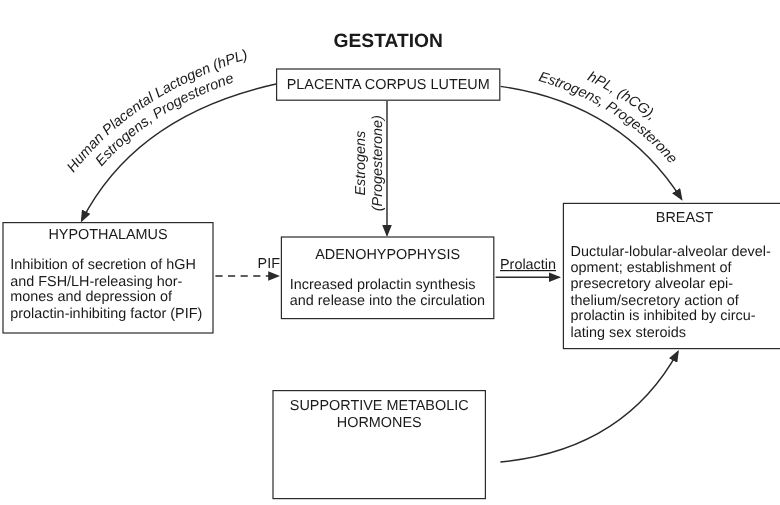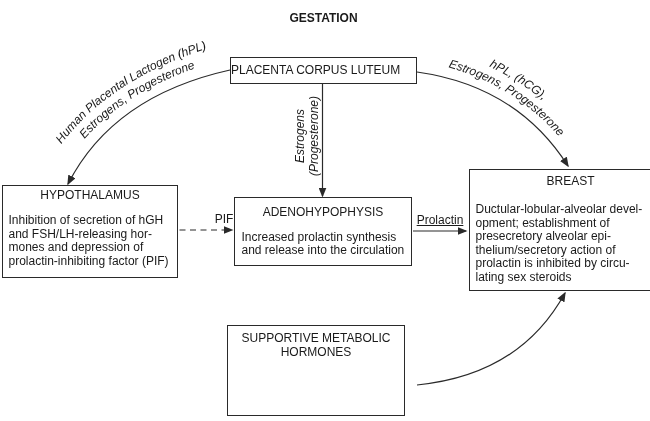--- a/index.html
+++ b/index.html
@@ -22,43 +22,43 @@
     box-sizing: border-box;
     border: 1.4px solid #2a2a2a;
     background: #ffffff;
     font-size: 12px;
     line-height: 13.5px;
   }
   .box-heading { text-align: center; white-space: pre-line; }
   .box-body { text-align: left; white-space: pre-line; }
   .page-title {
     position: absolute;
-    left: 230px; top: 12px; width: 187px;
+    left: 230px; top: 28px; width: 187px;
     text-align: center;
     font-weight: bold;
-    font-size: 12px; line-height: 13.5px;
+    font-size: 16px; line-height: 13.5px;
   }
   .small-label {
     position: absolute;
     font-size: 12px; line-height: 13.5px;
     text-align: center;
   }
   .rot-label {
     position: absolute;
     left: 307px; top: 136px;
     width: 150px;
     transform: translate(-50%, -50%) rotate(-90deg);
     font-style: italic;
     font-size: 12px; line-height: 14px;
     text-align: center;
     white-space: pre-line;
   }
   
   .box-placenta { left: 230px; top: 57px; width: 187px; height: 27px;
-                  display: flex; align-items: center; }
+                  display: flex; align-items: center; justify-content: center; }
   .box-hypothalamus { left: 2px; top: 185px; width: 176px; height: 93px; padding-top: 2.5px; }
   .box-hypothalamus .box-body { margin: 12px 4px 0 5.5px; }
   .box-adeno { left: 234px; top: 197px; width: 178px; height: 69px; padding-top: 7.5px; }
   .box-adeno .box-body { margin: 11.5px 4px 0 6.5px; }
   .box-breast { left: 469px; top: 169px; width: 203px; height: 122px; padding-top: 4.5px; }
   .box-breast .box-body { margin: 15px 4px 0 5.5px; }
   .box-supportive { left: 227px; top: 325px; width: 178px; height: 91px; padding-top: 6px; }
   .box-supportive .box-body { margin: 14.5px 2px 0 6.5px; }
   .label-pif { left: 194px; top: 213px; width: 60px; }
   .label-prolactin { left: 412px; top: 213.5px; width: 56px; text-decoration: underline; }

